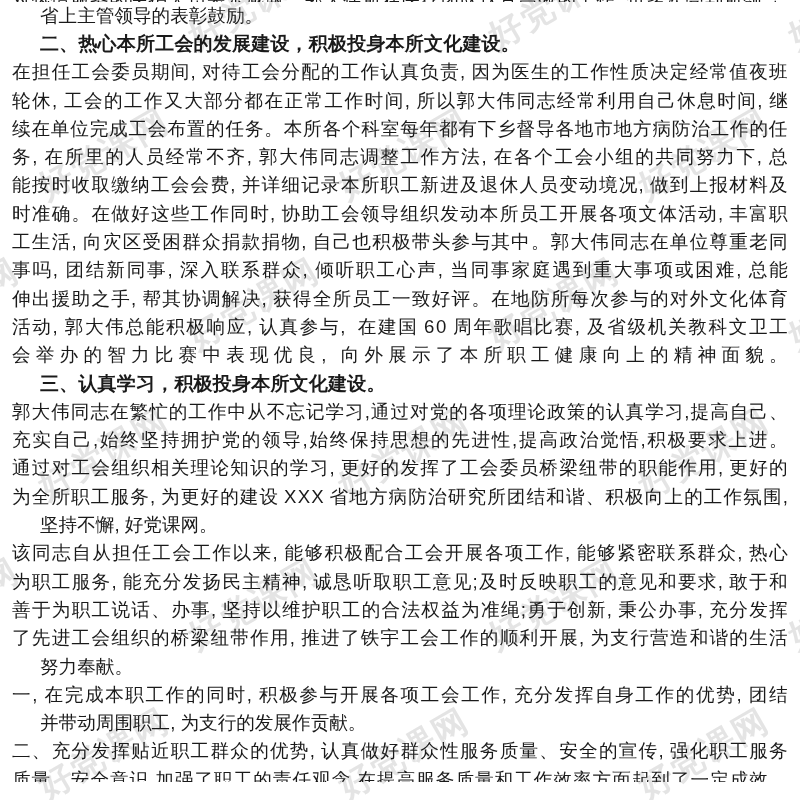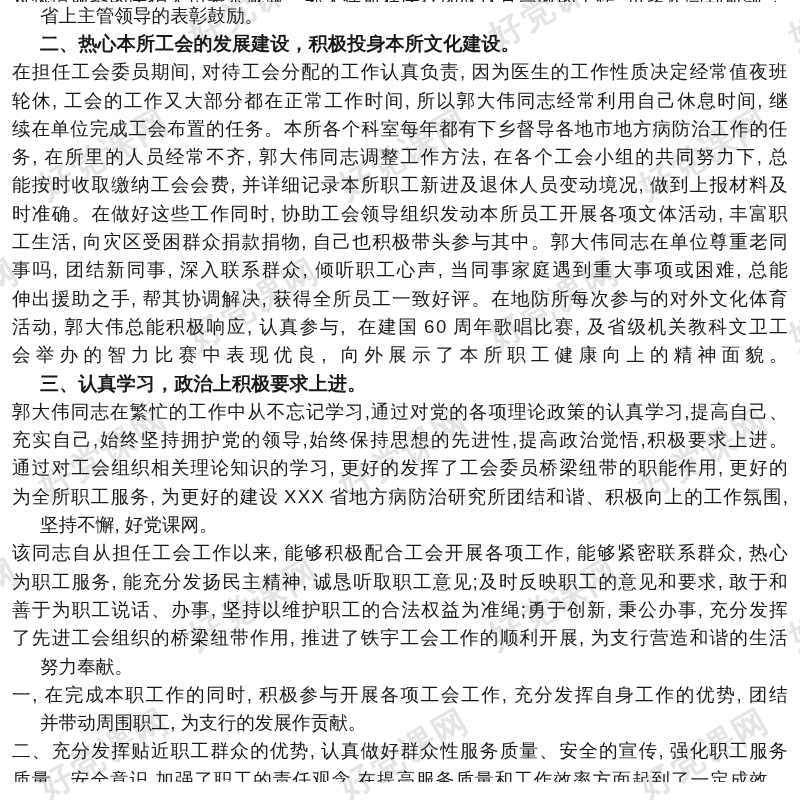--- a/index.html
+++ b/index.html
@@ -661,21 +661,21 @@
         <span>上</span>
         <span>的</span>
         <span>精</span>
         <span>神</span>
         <span>面</span>
         <span>貌</span>
         <span>。</span>
       </div>
     </div>
     <div class="doc-line heading">
-      <div class="nj">三、认真学习，政治上积极要求上进。</div>
+      <div class="nj">三、认真学习，积极投身本所文化建设。</div>
     </div>
     <div class="doc-line">
       <div class="j">
         <span>郭</span>
         <span>大</span>
         <span>伟</span>
         <span>同</span>
         <span>志</span>
         <span>在</span>
         <span>繁</span>

